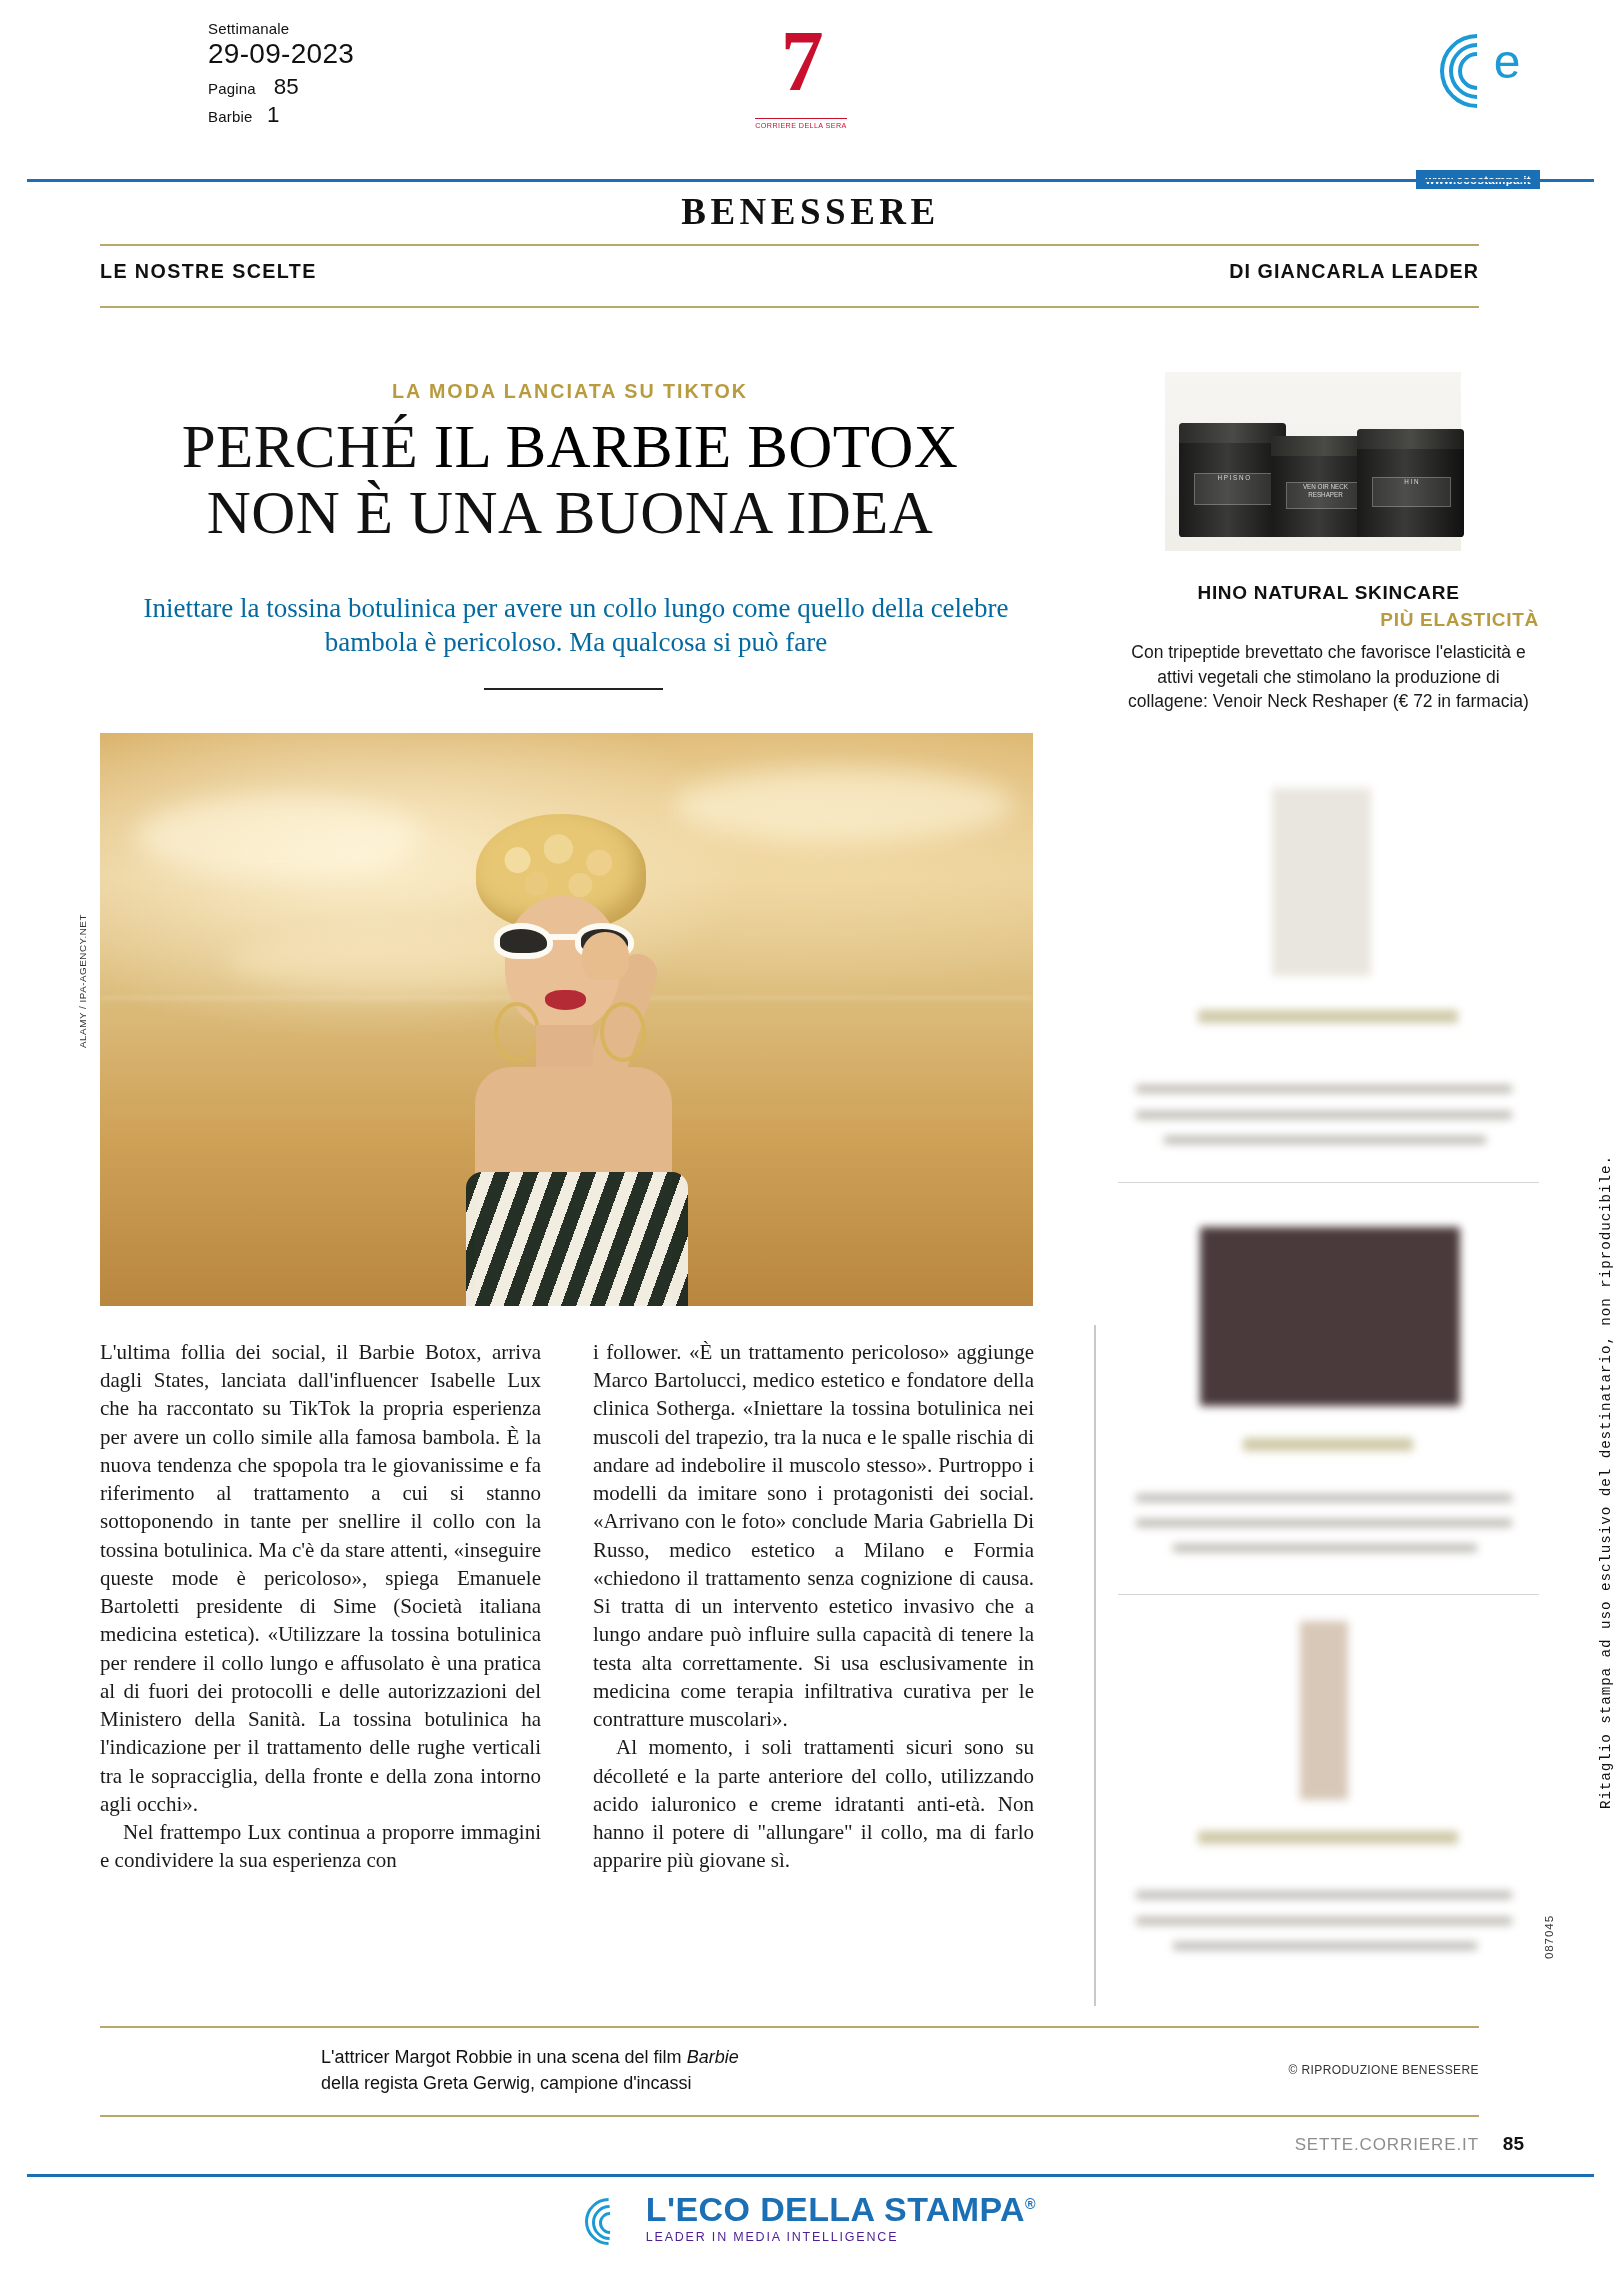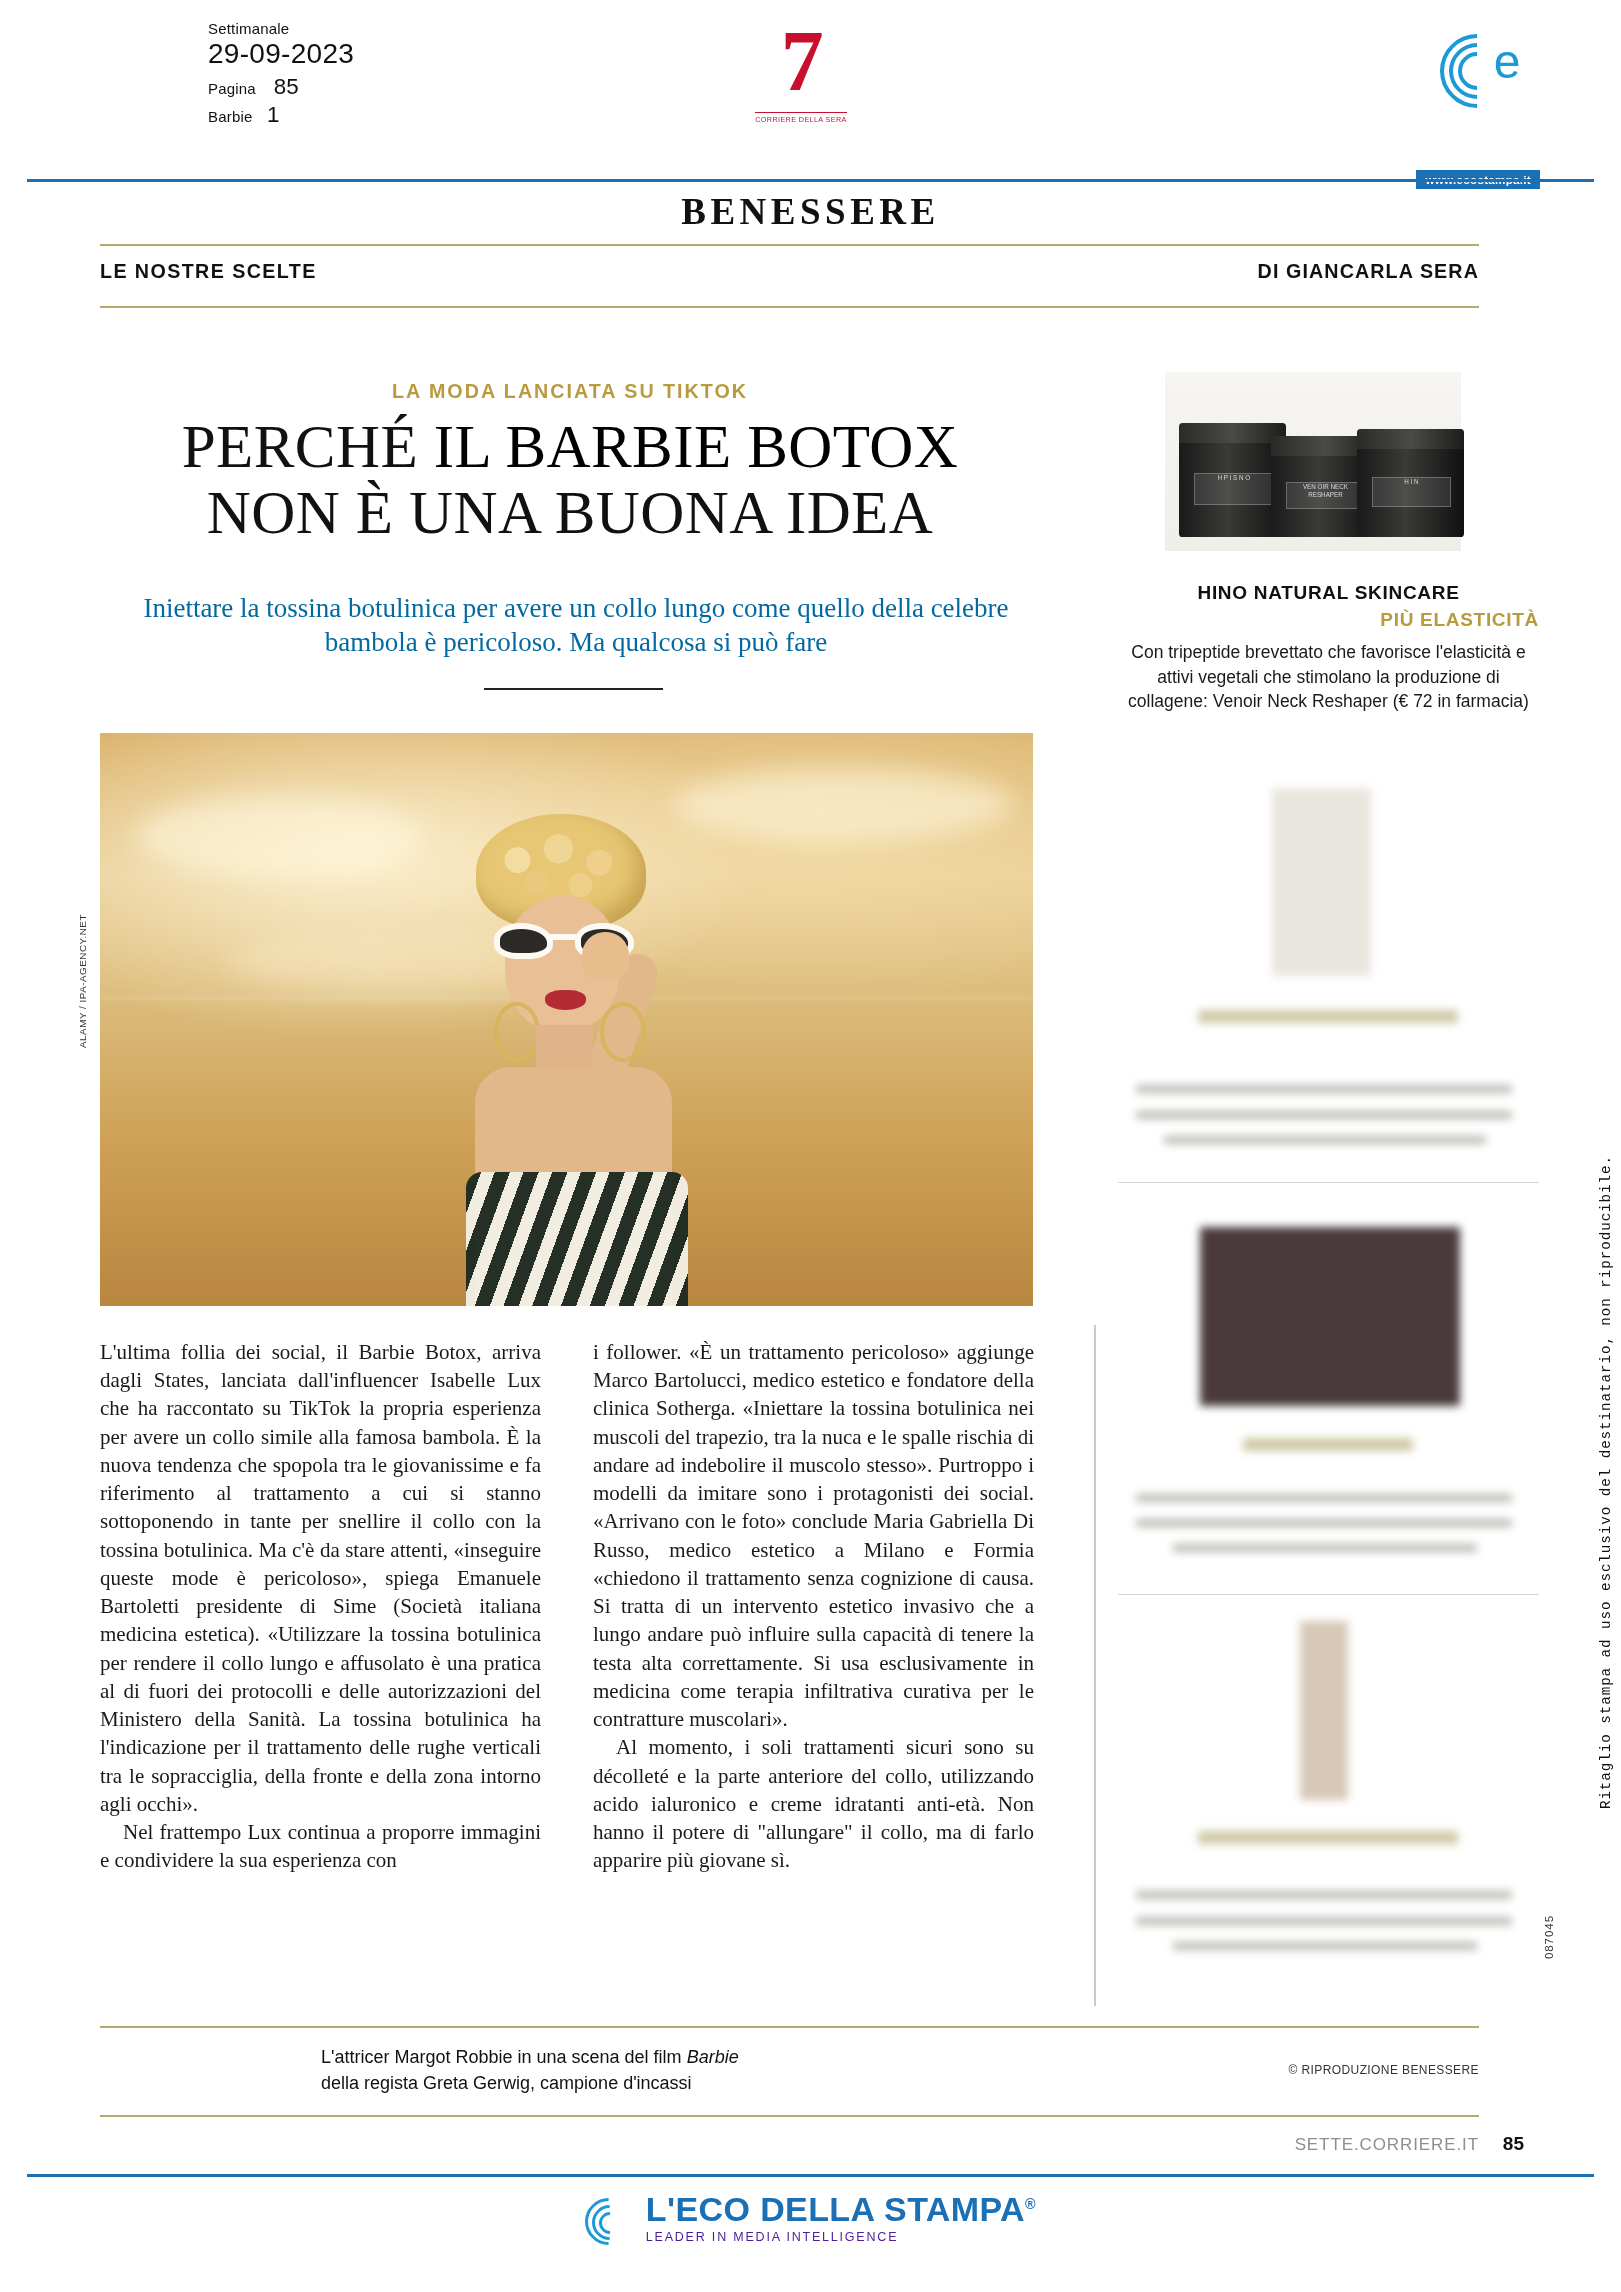--- a/index.html
+++ b/index.html
@@ -78,21 +78,21 @@
     font-weight: bold;
     color: #c8102e;
     line-height: 0.85;
     letter-spacing: -2.7px;
   }
   .logo7 .cds {
     font-family: "Liberation Sans", sans-serif;
     font-size: 7.2px;
     letter-spacing: 0.4px;
     color: #c8102e;
-    margin-top: 14px;
+    margin-top: 20px;
     border-top: 1.8px solid #c8102e;
     padding-top: 1.8px;
     display: inline-block;
   }
 
   
   .ecologo {
     position: absolute;
     right: 97px; top: 27px;
     width: 86px;
@@ -640,21 +640,21 @@
       </div>
       <div class="eco-e">e</div>
     </div>
     <div class="eco-url">www.ecostampa.it</div>
     <div class="mh-rule"></div>
   </div>
 
   <div class="sec-title">BENESSERE</div>
   <div class="rule-gold-1"></div>
   <div class="kicker-left">LE NOSTRE SCELTE</div>
-  <div class="kicker-right">DI GIANCARLA SERA</div>
+  <div class="kicker-right">DI GIANCARLA LEADER</div>
   <div class="rule-gold-2"></div>
 
   <div class="eyebrow">LA MODA LANCIATA SU TIKTOK</div>
 
   <div class="headline">
     <span>PERCHÉ </span><span class="gold">IL BARBIE BOTOX</span><br>
     <span>NON È UNA BUONA IDEA</span>
   </div>
 
   <div class="standfirst">Iniettare la tossina botulinica per avere un collo lungo come quello della celebre bambola è pericoloso. Ma qualcosa si può fare</div>

